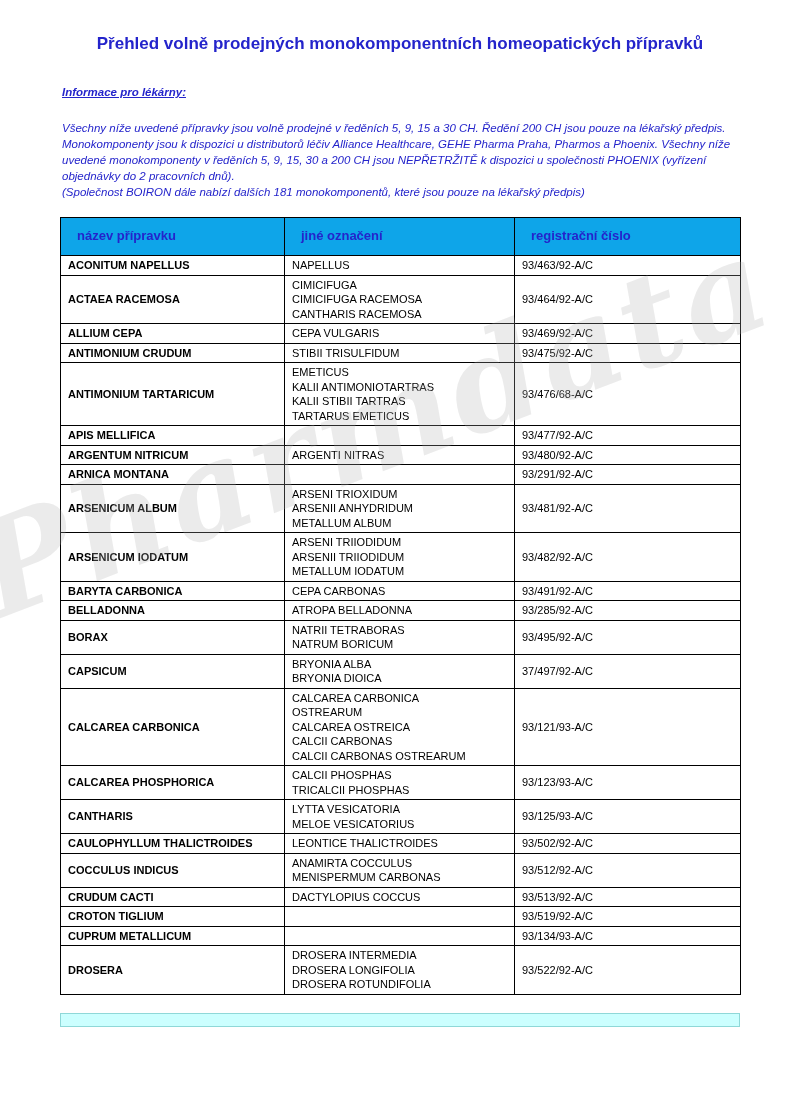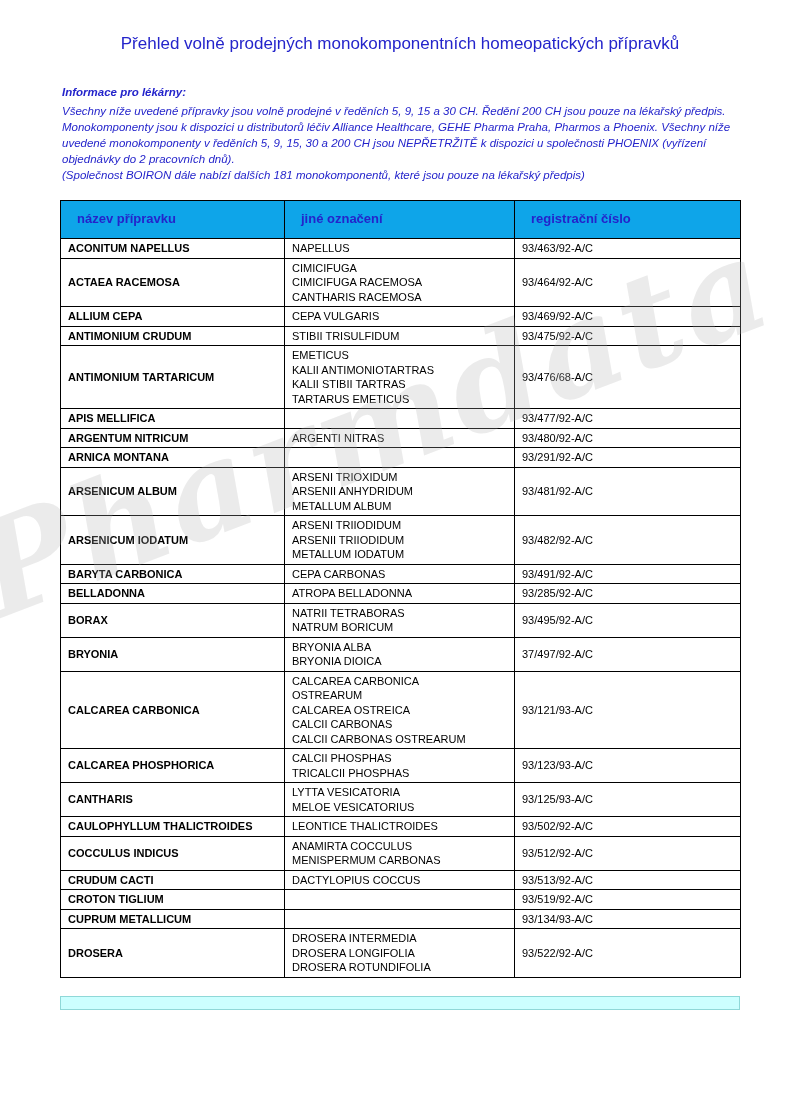--- a/index.html
+++ b/index.html
@@ -1,26 +1,26 @@
 <!DOCTYPE html>
 <html><head>
 <meta charset="utf-8">
 <style>
   html,body{margin:0;padding:0;}
   body{
     width:800px;height:1100px;background:#ffffff;position:relative;overflow:hidden;
     font-family:"Liberation Sans",sans-serif;color:#000;
   }
   .page-title{
-    padding-top:34px;text-align:center;font-size:17px;font-weight:normal;color:#2424cb;
+    padding-top:34px;text-align:center;font-size:17px;font-weight:bold;color:#2424cb;
   }
   .info-block{
     margin:30px 58px 0 62px;color:#2424cb;font-style:italic;font-size:11.5px;line-height:16px;
   }
-  .info-heading{font-weight:bold;margin-bottom:3px;}
+  .info-heading{font-weight:bold;text-decoration:underline;margin-bottom:20px;}
   .product-table{
     border-collapse:collapse;margin:17px 0 0 60px;width:680px;table-layout:fixed;
     position:relative;z-index:1;
   }
   .product-table th,.product-table td{
     border:1px solid #000;padding:2px 7px;font-size:11px;line-height:14.5px;
     vertical-align:middle;overflow:hidden;
   }
   .product-table th{
     background:#0ea5e9;color:#2424cb;font-size:13px;font-weight:bold;text-align:left;
@@ -158,21 +158,21 @@
       </tr>
       <tr>
         <td class="name-cell">BORAX</td>
         <td>
           <div>NATRII TETRABORAS</div>
           <div>NATRUM BORICUM</div>
         </td>
         <td>93/495/92-A/C</td>
       </tr>
       <tr>
-        <td class="name-cell">BRYONIA</td>
+        <td class="name-cell">CAPSICUM</td>
         <td>
           <div>BRYONIA ALBA</div>
           <div>BRYONIA DIOICA</div>
         </td>
         <td>37/497/92-A/C</td>
       </tr>
       <tr>
         <td class="name-cell">CALCAREA CARBONICA</td>
         <td>
           <div>CALCAREA CARBONICA</div>

